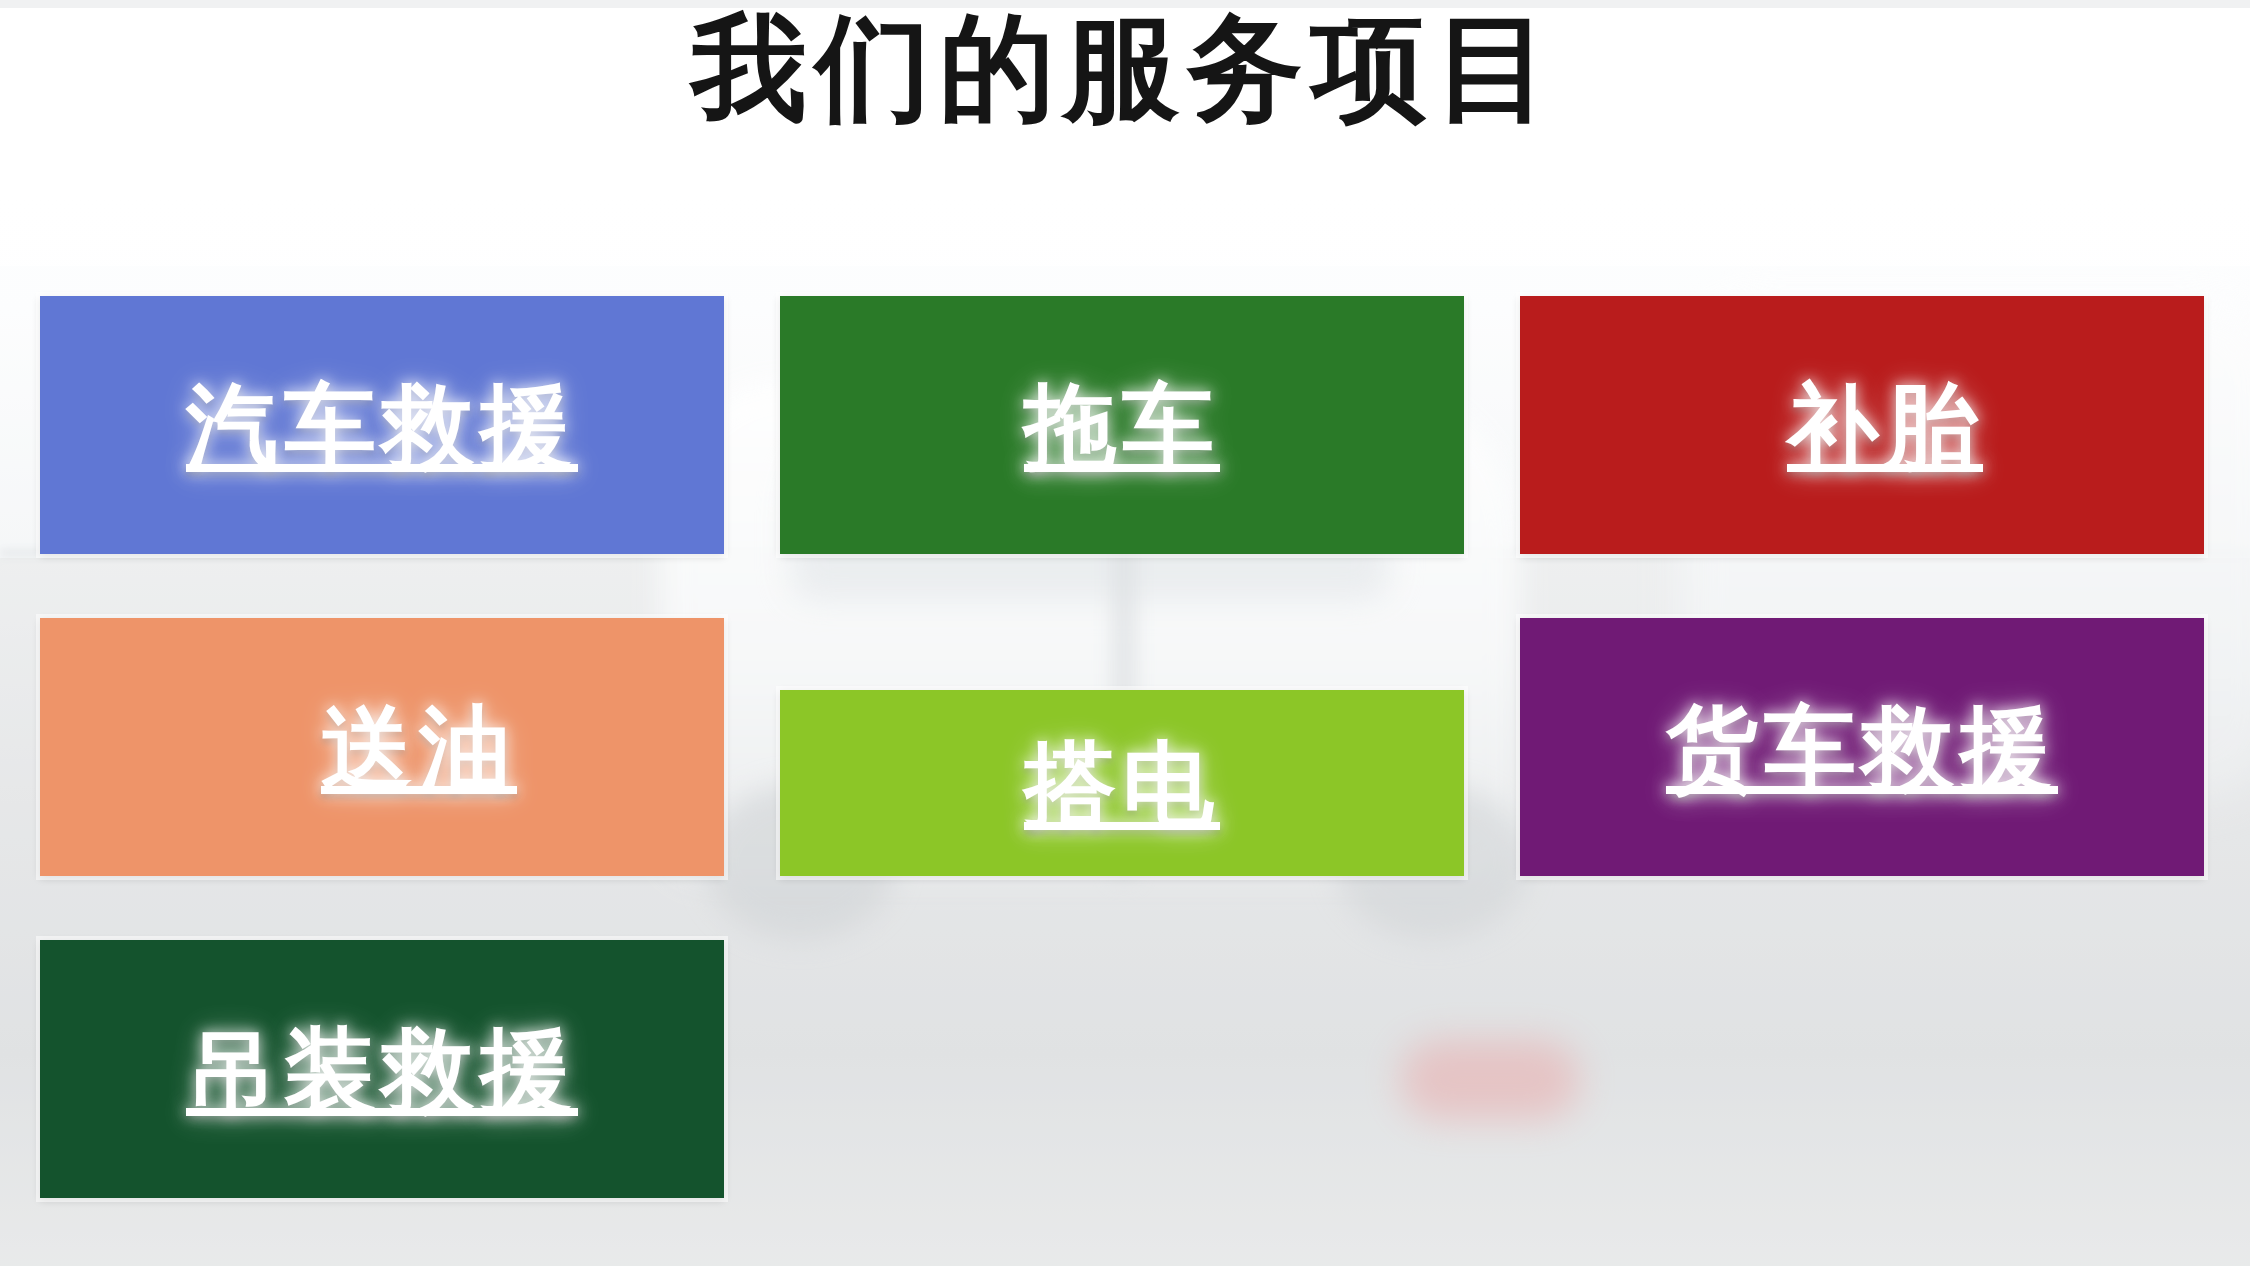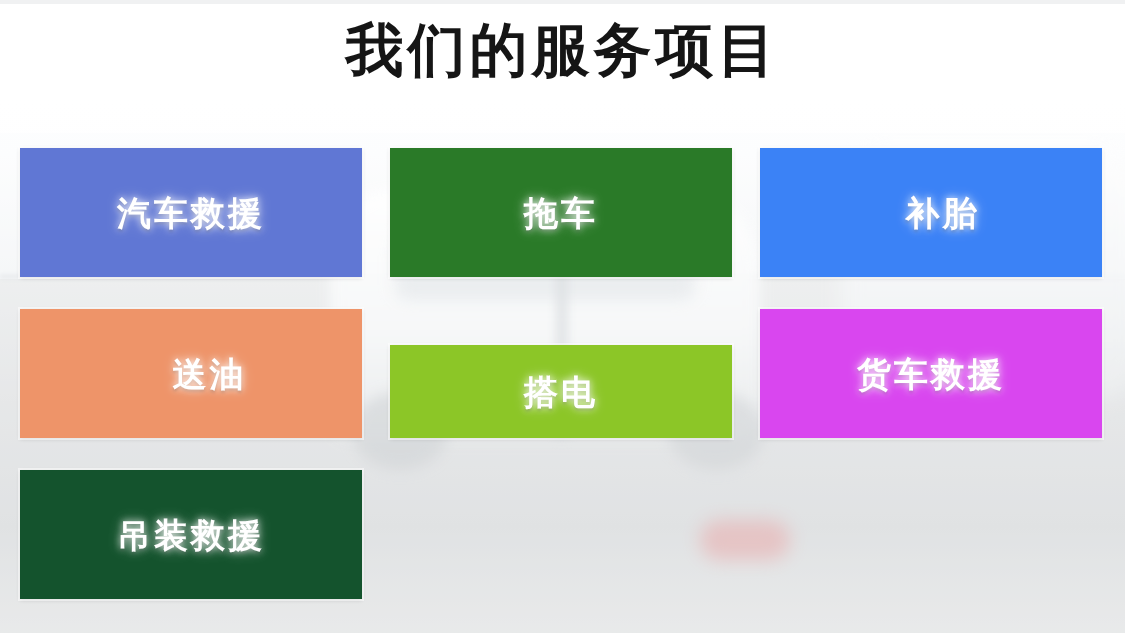--- a/index.html
+++ b/index.html
@@ -115,21 +115,20 @@
     inset: 0;
     background: rgba(255,255,255,.36);
   }
 
   
   .title-band {
     position: absolute;
     left: 0; top: 0; width: 100%; height: 133px;
     background: linear-gradient(180deg,#ffffff 0%, #ffffff 72%, rgba(255,255,255,.82) 100%);
     display: flex;
-    align-items: center;
     justify-content: center;
   }
   .title-rule {
     position: absolute;
     left: 0; top: 0; width: 100%; height: 4px;
     background: #f0f1f2;
   }
   .poster-title {
     font-size: 58px;
     font-weight: bold;
@@ -156,28 +155,29 @@
   .tile {
     position: relative;
     display: flex;
     align-items: center;
     justify-content: center;
     box-shadow: 0 0 0 2px rgba(255,255,255,.55), 0 1px 4px rgba(0,0,0,.18);
   }
   .tile-label {
     color: #ffffff;
     font-weight: bold;
-    font-size: 34px;
+    font-size: 46px;
     letter-spacing: 3px;
     line-height: 1;
     text-shadow:
       0 0 7px rgba(255,255,255,.85),
       0 0 14px rgba(255,255,255,.45),
       0 2px 3px rgba(0,0,0,.22);
     white-space: nowrap;
+    text-decoration: underline;
   }
 </style>
 </head>
 <body>
 
 <div id="poster">
 
   <div class="bg-layer">
     <div class="bg-sky"></div>
     <div class="bg-road"></div>
@@ -202,34 +202,34 @@
 
     <div class="tile" style="background: rgb(96, 119, 212);">
       <span class="tile-label">汽车救援</span>
     </div>
 
     <div class="tile" style="background: rgb(42, 122, 40);">
       <span class="tile-label">拖车</span>
     </div>
 
 
-    <div class="tile" style="background: #3b82f6; padding-left: 23px;">
+    <div class="tile" style="background: #b91c1c; padding-left: 23px;">
       <span class="tile-label">补胎</span>
     </div>
 
 
     <div class="tile" style="background: rgb(238, 148, 105); padding-left: 37px;">
       <span class="tile-label">送油</span>
     </div>
 
     <div class="tile" style="background: rgb(140, 198, 39); margin-top: 36px;">
       <span class="tile-label">搭电</span>
     </div>
 
-    <div class="tile" style="background: #d946ef;">
+    <div class="tile" style="background: #701a75;">
       <span class="tile-label">货车救援</span>
     </div>
 
     <div class="tile" style="background: #14532d;">
       <span class="tile-label">吊装救援</span>
     </div>
 
   </div>
 </div>
 

